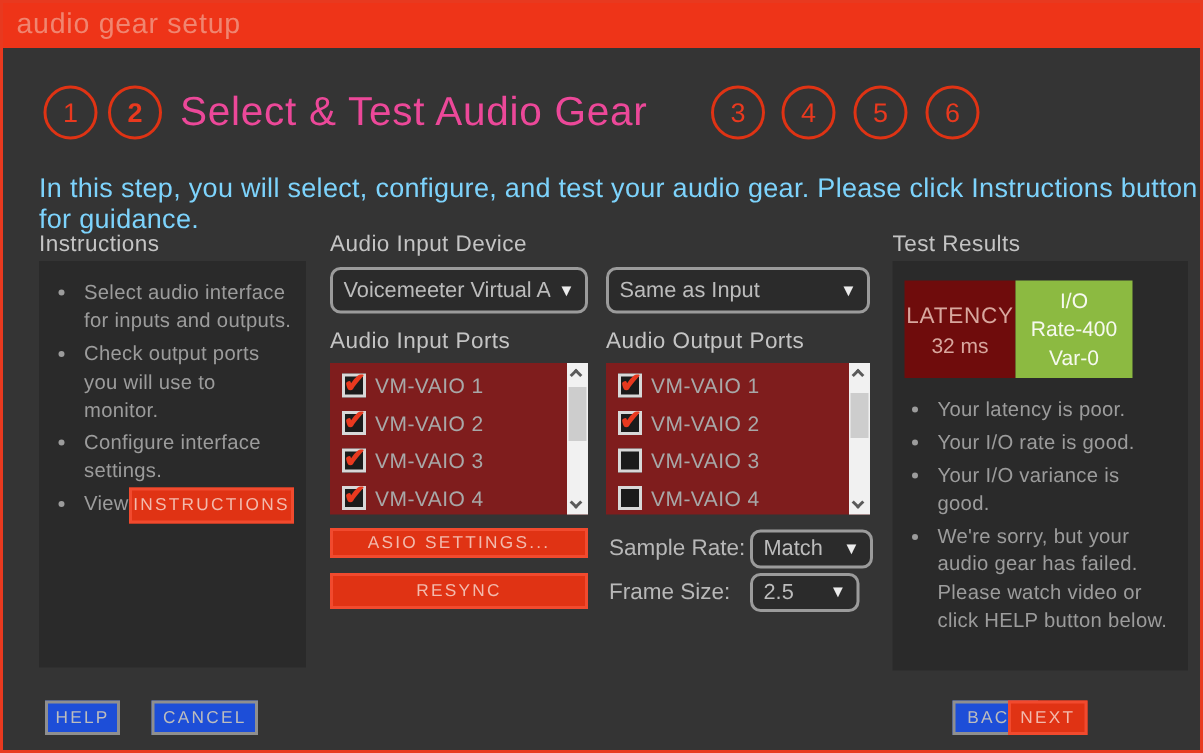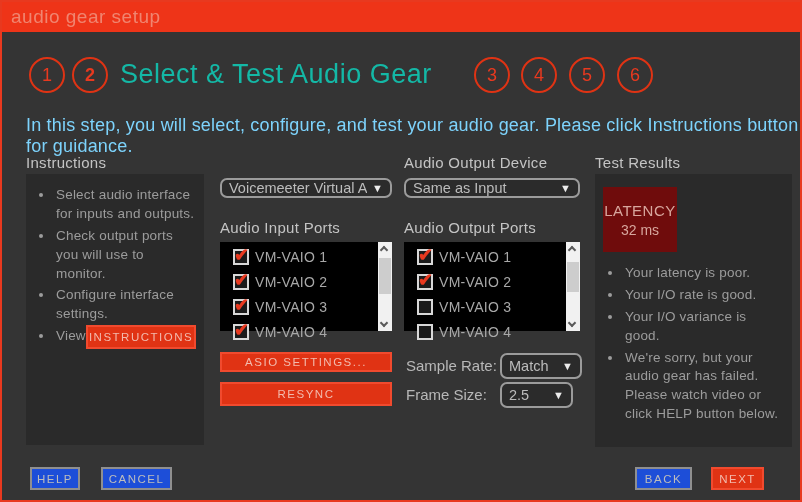--- a/index.html
+++ b/index.html
@@ -15,21 +15,21 @@
     padding-left:9px; font-weight:300; letter-spacing:.5px;
   }
   
   .step{
     position:absolute; width:36px; height:36px; border-radius:50%;
     border:2px solid #df3314; color:#e8391f; font-size:18px;
     display:flex; align-items:center; justify-content:center; top:55px;
   }
   .step.current{ font-weight:bold; }
   .heading{
-    position:absolute; left:118px; top:57px; font-size:27px; color:#14b8a6;
+    position:absolute; left:118px; top:57px; font-size:27px; color:#ec4899;
     font-weight:300; letter-spacing:.5px;
   }
   .description{
     position:absolute; left:24px; top:113px; font-size:18px; color:#7dd3fc;
     font-weight:300; letter-spacing:.2px;
   }
   .col-label{
     position:absolute; top:152px; font-size:15px; color:#c4c4c4; letter-spacing:.3px;
   }
   
@@ -43,31 +43,31 @@
   .bullets li{ margin-bottom:3px; padding-left:2px; }
   
   .btn-red{
     position:absolute; background:#e03314; border:2px solid #f14a2e;
     color:#f2baad; font-size:11.5px; letter-spacing:1.5px; text-align:center;
     display:flex; align-items:center; justify-content:center; cursor:pointer;
   }
   #instructions-button{ left:60px; top:151px; width:110px; height:24px; }
   
   .dropdown{
-    position:absolute; height:20px; background:#2b2b2b;
+    position:absolute; height:31px; background:#2b2b2b;
     border:2px solid #9b9b9b; border-radius:7px; color:#bcbcbc;
     font-size:14.5px; display:flex; align-items:center; justify-content:space-between;
     padding:0 7px; cursor:pointer;
   }
   .dropdown .dd-text{ white-space:nowrap; overflow:hidden; font-weight:300; }
   .dropdown .dd-arrow{ color:#ececec; font-size:11px; flex:none; margin-left:4px; }
   
   .portlist{
-    position:absolute; width:172px; height:89px; background:#000000;
-    padding:2px 0 0 13px;
+    position:absolute; width:172px; height:101px; background:#7f1d1d;
+    padding:2px 0 0 8px;
   }
   .port-row{ height:25px; display:flex; align-items:center; }
   .checkbox{
     position:relative; width:16px; height:16px; border:2px solid #d8d8d8;
     margin-right:6px; flex:none; background:#1b1b1b;
   }
   .checkbox.checked::after{
     content:"✔"; position:absolute; left:-1px; top:-7px;
     color:#e8391f; font-size:18px; font-weight:bold;
   }
@@ -131,21 +131,21 @@
   <div class="step" style="left:567px;">
       <span>5</span>
     </div>
   <div class="step" style="left:615px;">
       <span>6</span>
     </div>
 
   <div class="description">In this step, you will select, configure, and test your audio gear. Please click Instructions button for guidance.</div>
 
   <div class="col-label" style="left:24px;">Instructions</div>
-  <div class="col-label" style="left:402px;">Audio Output Device</div>
+  <div class="col-label" style="left:218px;">Audio Input Device</div>
   <div class="col-label" style="left:593px;">Test Results</div>
 
   <div class="panel" id="instructions-panel">
     <ul class="bullets">
       <li>Select audio interface for inputs and outputs.</li>
       <li>Check output ports you will use to monitor.</li>
       <li>Configure interface settings.</li>
       <li>View test results.</li>
     </ul>
     <div class="btn-red" id="instructions-button">INSTRUCTIONS</div>
@@ -219,26 +219,31 @@
   <div class="dropdown" style="left:498px; top:380px; width:73px; height:26px;">
     <span class="dd-text">2.5</span>
     <span class="dd-arrow">▼</span>
   </div>
 
   <div class="panel" id="results-panel">
     <div class="latency-box">
       <span class="t1">LATENCY</span>
       <span class="t2">32 ms</span>
     </div>
+    <div class="io-box">
+      <span>I/O</span>
+      <span>Rate-400</span>
+      <span>Var-0</span>
+    </div>
     <ul class="bullets">
       <li>Your latency is poor.</li>
       <li>Your I/O rate is good.</li>
       <li>Your I/O variance is good.</li>
       <li>We're sorry, but your audio gear has failed. Please watch video or click HELP button below.</li>
     </ul>
   </div>
 
   <div class="btn-gray footer-btn" style="left:28px; width:50px;">HELP</div>
   <div class="btn-gray footer-btn" style="left:99px; width:71px;">CANCEL</div>
   <div class="btn-gray footer-btn" style="left:633px; width:57px;">BACK</div>
-  <div class="btn-red footer-btn" style="left:709px; width:53px; position:absolute;">NEXT</div>
+  <div class="btn-red footer-btn" style="left:670px; width:53px; position:absolute;">NEXT</div>
 
 </div>
 
 </body></html>

